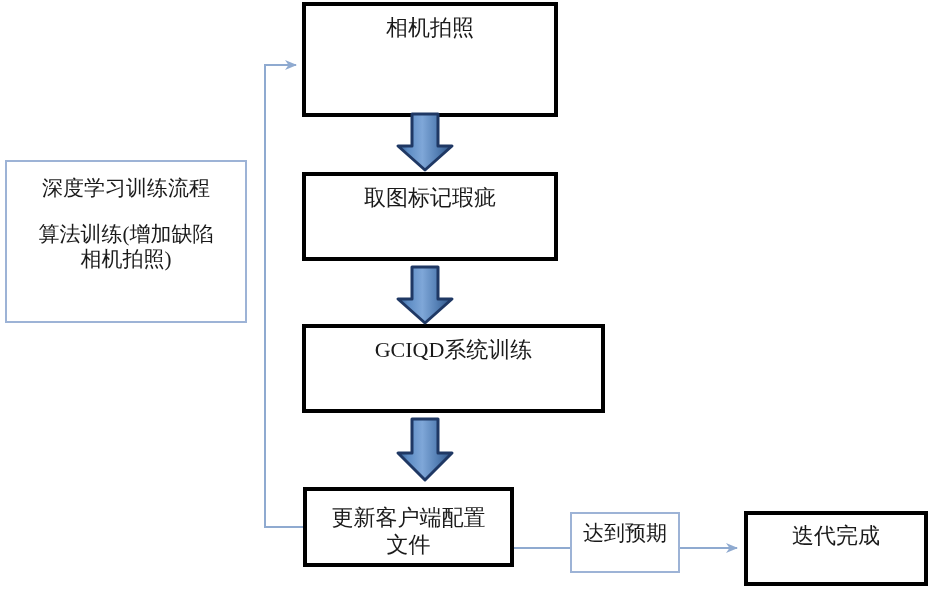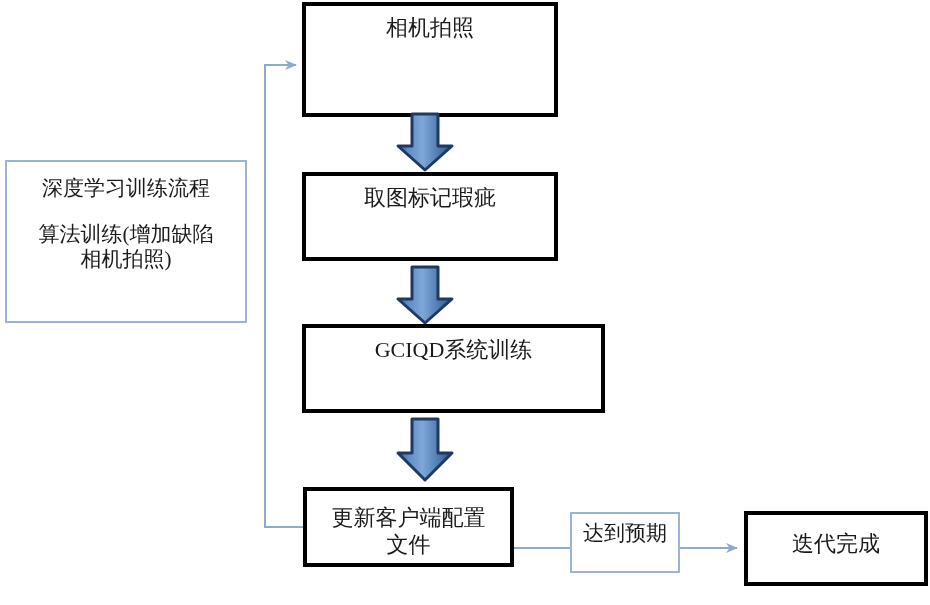--- a/index.html
+++ b/index.html
@@ -62,21 +62,21 @@
   #node-update .label { padding-top: 14px; }
 
   #node-note        { left: 5px;   top: 160px; width: 242px; height: 163px; }
   #node-note .label { padding-top: 14px; font-size: 21px; }
   #node-note .label .line-gap { display: block; height: 20px; }
 
   #node-expect      { left: 570px; top: 476px; width: 110px; height: 61px; margin-top: 36px; }
   #node-expect .label { padding-top: 7px; font-size: 21px; }
 
   #node-done        { left: 744px; top: 511px; width: 184px; height: 75px; }
-  #node-done .label { padding-top: 16px; }
+  #node-done .label { padding-top: 8px; }
 
   
   #arrows, #connectors {
     position: absolute;
     left: 0;
     top: 0;
     width: 930px;
     height: 605px;
     pointer-events: none;
   }

